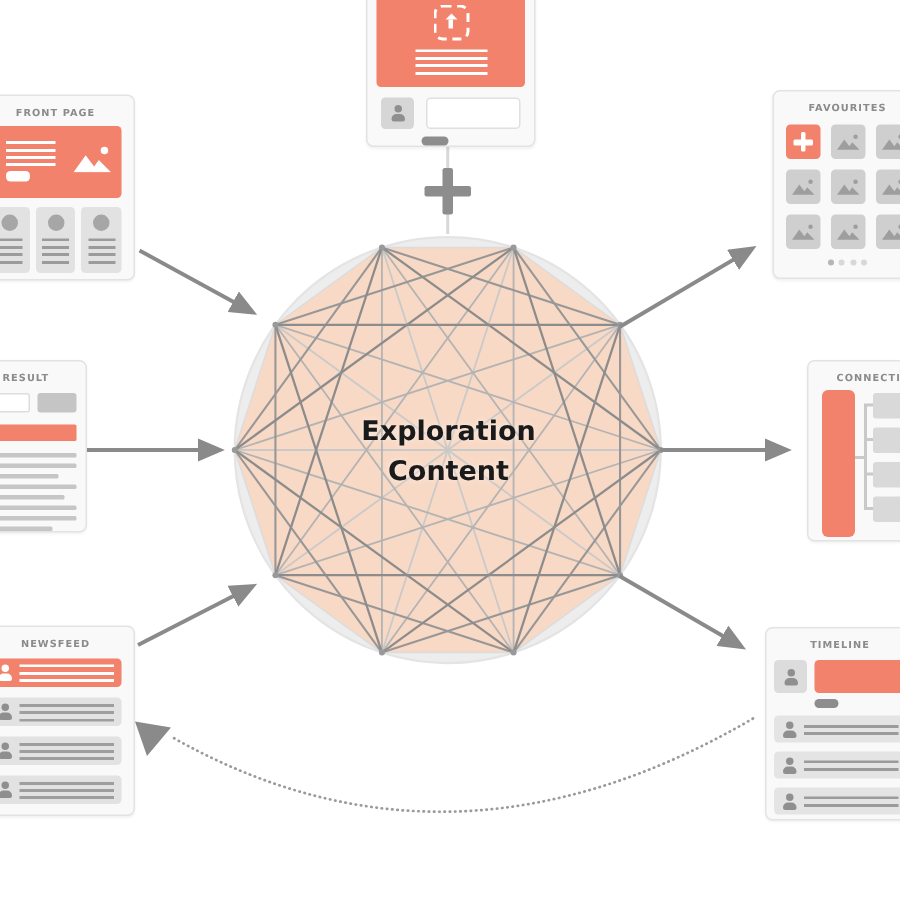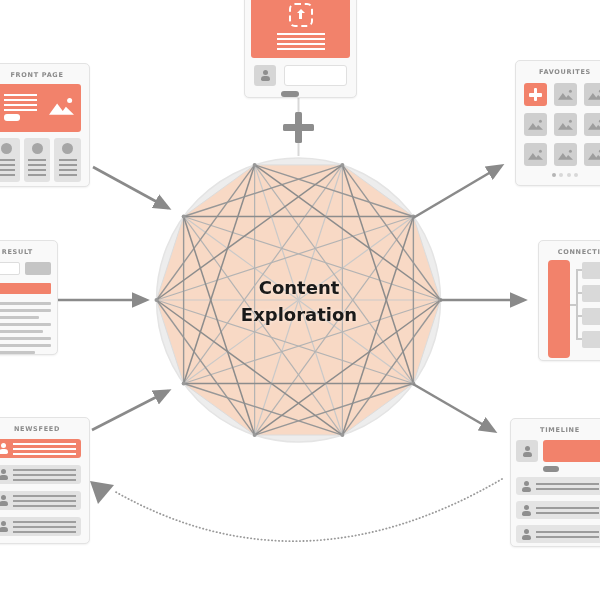--- a/index.html
+++ b/index.html
@@ -197,22 +197,22 @@
       <g>
         <rect class="plusbar" x="283" y="124" width="31" height="7" rx="1.5"></rect>
         <rect class="plusbar" x="295" y="112" width="7" height="31" rx="1.5"></rect>
       </g>
       <path class="dotted" d="M502,479 Q300,597 114,491"></path>
       <polygon points="90,481 114,485 98,504" fill="#8A8A8A"></polygon>
     </g>
   </svg>
 
   <div class="center-label">
+    <div>Exploration</div>
     <div>Content</div>
-    <div>Exploration</div>
   </div>
 
   <div class="card card-frontpage">
     <div class="card-title">FRONT PAGE</div>
     <div class="fp-hero">
       <div class="ln4"></div>
       <div class="fp-pill"></div>
       <span class="fp-img">
         <svg class="img-icon" width="25" height="18" viewBox="0 0 20 14">
             <circle cx="16.5" cy="2.5" r="2"></circle>

